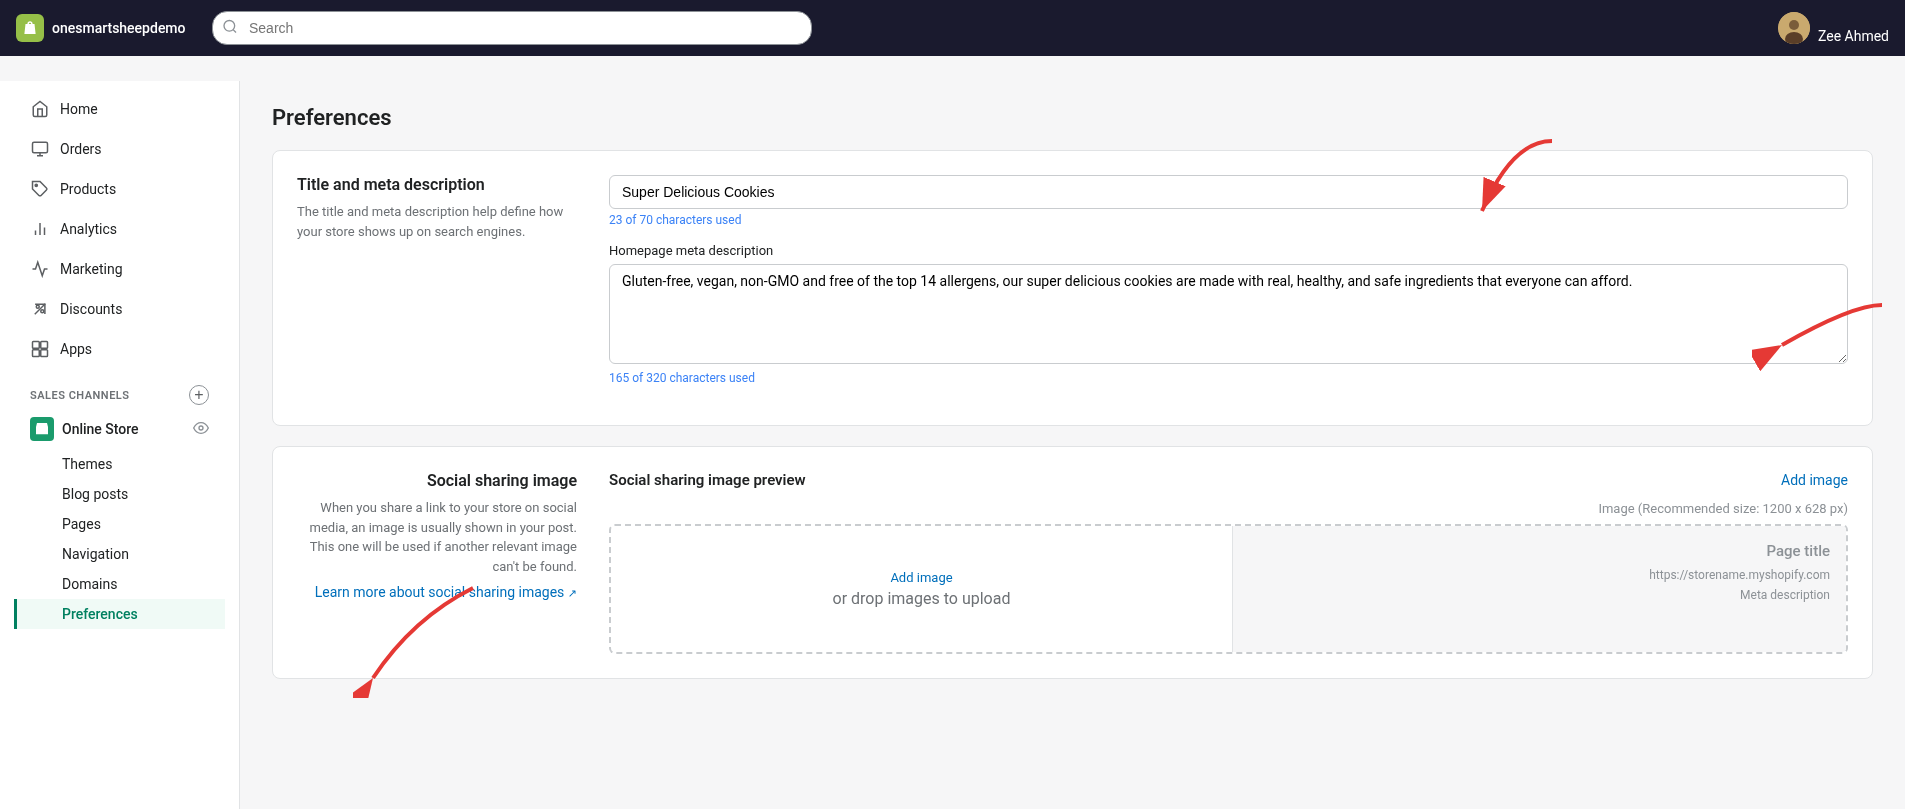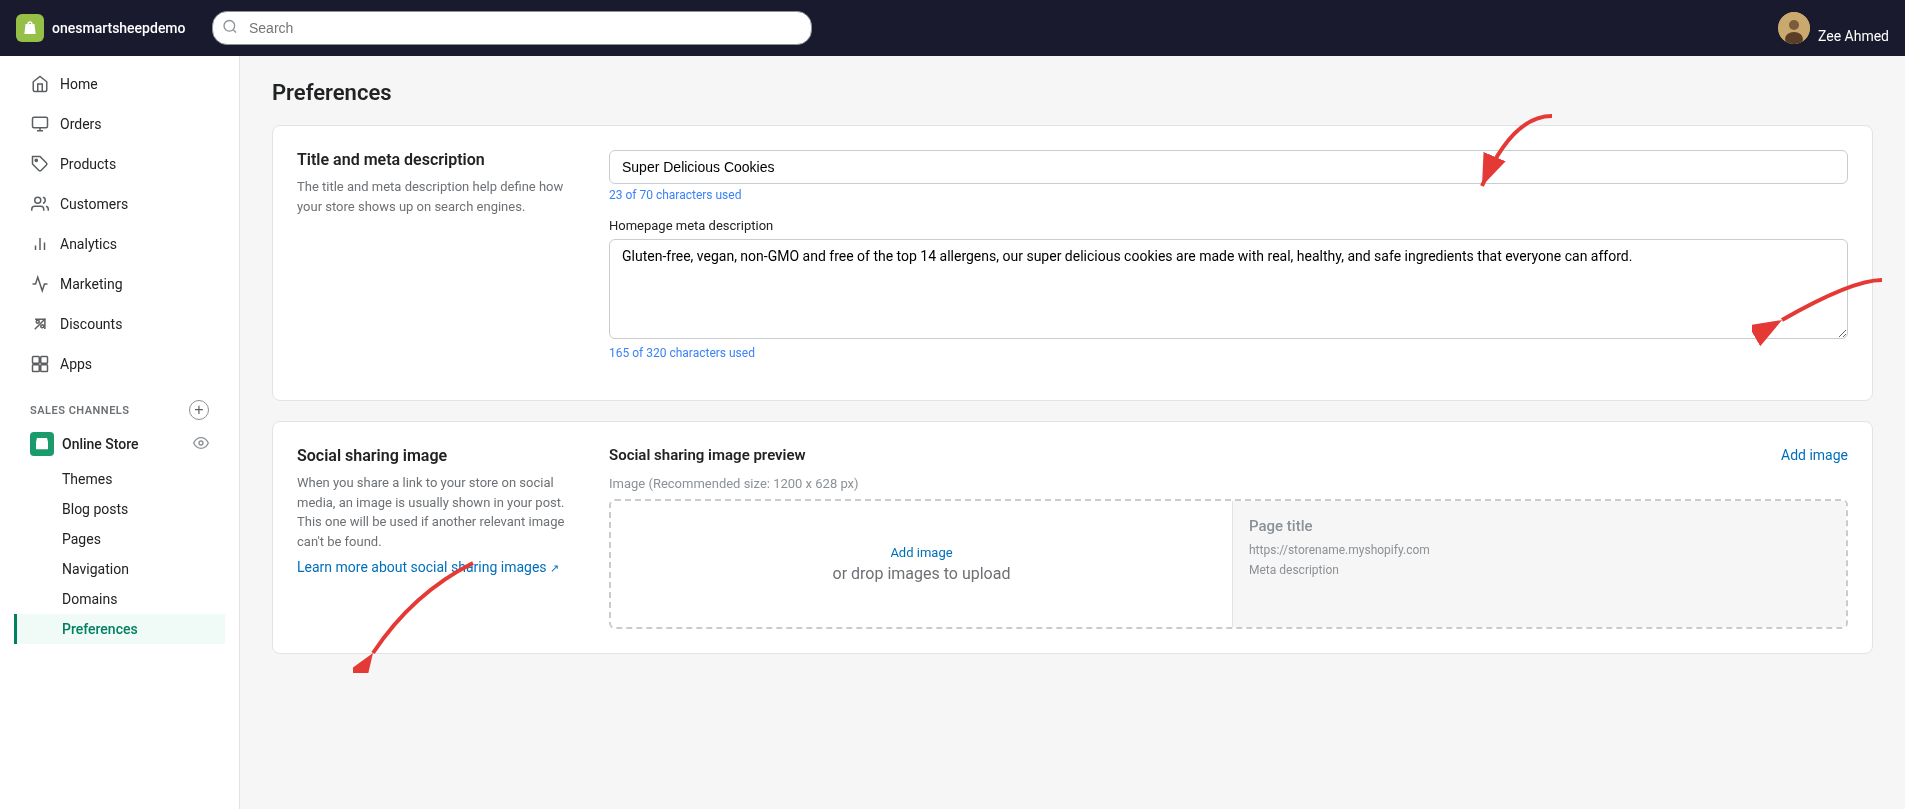--- a/index.html
+++ b/index.html
@@ -1,19 +1,19 @@
 <!DOCTYPE html>
 <html><head>
   <meta charset="utf-8">
   <style>
     * { box-sizing: border-box; margin: 0; padding: 0; }
     body { font-family: -apple-system, BlinkMacSystemFont, 'Segoe UI', Roboto, sans-serif; background: #f6f6f7; color: #202223; font-size: 14px; }
 
     
-    .app-wrapper { display: flex; flex-direction: column; height: 100vh; }
+    .app-wrapper { display: flex; flex-direction: column; height: 100vh; gap: 25px; }
     .top-bar { display: flex; align-items: center; background: #1a1a2e; height: 56px; padding: 0 16px; gap: 16px; flex-shrink: 0; }
     .main-area { display: flex; flex: 1; overflow: hidden; }
     .sidebar { width: 240px; background: #fff; border-right: 1px solid #e1e3e5; overflow-y: auto; flex-shrink: 0; }
     .content { flex: 1; overflow-y: auto; padding: 24px 32px; background: #f6f6f7; }
 
     
     .top-bar-brand { display: flex; align-items: center; gap: 8px; color: #fff; font-size: 14px; font-weight: 500; min-width: 180px; }
     .shopify-bag { width: 28px; height: 28px; background: #96bf48; border-radius: 6px; display: flex; align-items: center; justify-content: center; }
     .shopify-bag svg { width: 18px; height: 18px; fill: #fff; }
     .search-bar { flex: 1; max-width: 600px; position: relative; }
@@ -48,21 +48,21 @@
 
     .field-label { font-size: 13px; color: #202223; margin-bottom: 6px; }
     .field-hint { font-size: 12px; color: #3b82f6; margin-top: 4px; }
     .text-input { width: 100%; padding: 8px 12px; border: 1px solid #c9cccf; border-radius: 6px; font-size: 14px; outline: none; }
     textarea.text-input { resize: vertical; min-height: 100px; font-family: inherit; }
 
     .field-group { margin-bottom: 16px; }
 
     
     .social-card { background: #fff; border-radius: 8px; border: 1px solid #e1e3e5; padding: 24px; }
-    .social-card-inner { display: flex; gap: 32px; }
+    .social-card-inner { display: flex; gap: 32px; text-align: right; }
     .social-left { width: 280px; flex-shrink: 0; }
     .social-right { flex: 1; }
     .social-right-header { display: flex; justify-content: space-between; align-items: center; margin-bottom: 12px; }
     .social-right-title { font-size: 15px; font-weight: 600; }
     .add-image-link { color: #006fbb; font-size: 14px; cursor: pointer; text-decoration: none; }
 
     .image-preview-box { border: 2px dashed #c9cccf; border-radius: 6px; display: flex; overflow: hidden; min-height: 130px; }
     .image-upload-area { flex: 1; display: flex; flex-direction: column; align-items: center; justify-content: center; padding: 20px; border-right: 1px solid #e1e3e5; }
     .image-upload-area .upload-link { color: #006fbb; font-size: 13px; cursor: pointer; }
     .image-upload-area .upload-hint { font-size: 16px; color: #6d7175; margin-top: 4px; }
@@ -144,31 +144,20 @@
         <div class="sidebar-item">
           <span class="nav-icon">
             <svg width="18" height="18" viewBox="0 0 24 24" fill="none" stroke="currentColor" stroke-width="2">
                 <path d="M20.59 13.41l-7.17 7.17a2 2 0 01-2.83 0L2 12V2h10l8.59 8.59a2 2 0 010 2.82z"></path>
                 <circle cx="7" cy="7" r="1.5" fill="currentColor"></circle>
               </svg>
           </span>
           <span>Products</span>
         </div>
 
-        <div class="sidebar-item">
-          <span class="nav-icon">
-            <svg width="18" height="18" viewBox="0 0 24 24" fill="none" stroke="currentColor" stroke-width="2">
-                <path d="M17 21v-2a4 4 0 00-4-4H5a4 4 0 00-4 4v2"></path>
-                <circle cx="9" cy="7" r="4"></circle>
-                <path d="M23 21v-2a4 4 0 00-3-3.87"></path>
-                <path d="M16 3.13a4 4 0 010 7.75"></path>
-              </svg>
-          </span>
-          <span>Customers</span>
-        </div>
 
         <div class="sidebar-item">
           <span class="nav-icon">
             <svg width="18" height="18" viewBox="0 0 24 24" fill="none" stroke="currentColor" stroke-width="2">
                 <line x1="18" y1="20" x2="18" y2="10"></line>
                 <line x1="12" y1="20" x2="12" y2="4"></line>
                 <line x1="6" y1="20" x2="6" y2="14"></line>
               </svg>
           </span>
           <span>Analytics</span>

